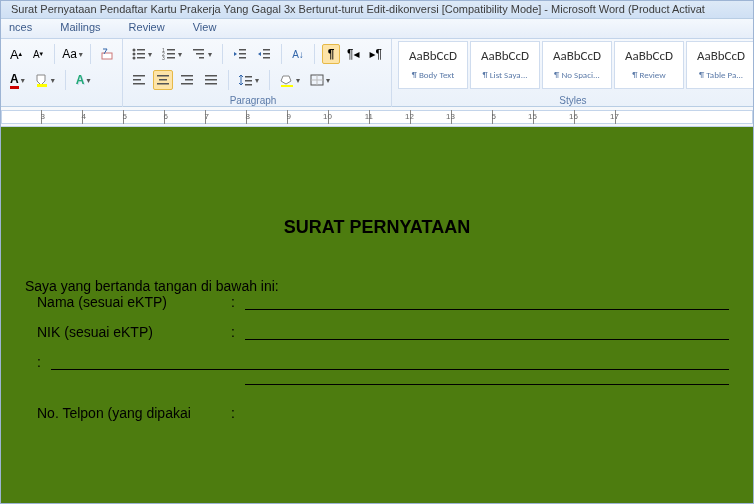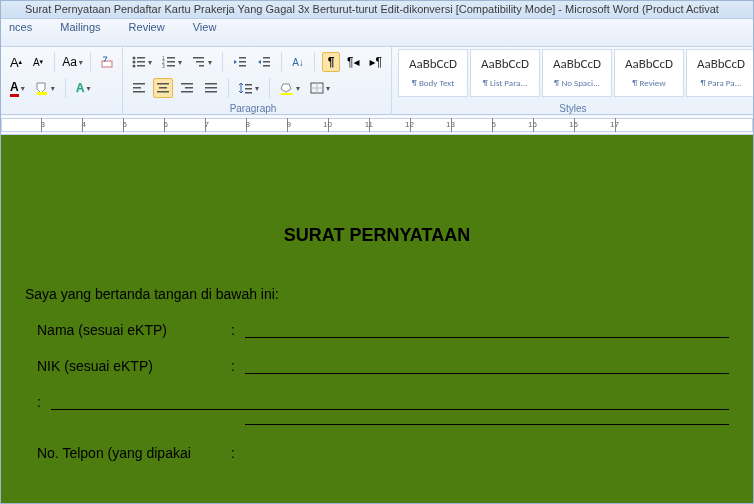--- a/index.html
+++ b/index.html
@@ -1,39 +1,39 @@
 <!DOCTYPE html>
 <html><head>
 <meta charset="utf-8">
 <style>
 * { margin: 0; padding: 0; box-sizing: border-box; }
 body { font-family: "Segoe UI", Tahoma, sans-serif; font-size: 12px; background: #fff; width: 754px; height: 504px; overflow: hidden; border: 1px solid #9db4d4; }
-.titlebar { background: linear-gradient(#dde9f7, #cfe0f4); height: 18px; padding: 2px 24px; font-size: 11px; color: #3b3b3b; white-space: nowrap; overflow: hidden; border-bottom: 1px solid #b8cde4; }
-.tabbar { background: linear-gradient(#f4f8fd, #e6eef9); height: 28px; padding: 2px 8px; font-size: 11px; color: #3b5a8a; border-bottom: 1px solid #c3d4ea; display: flex; gap: 28px; }
+.titlebar { background: linear-gradient(#dde9f7, #cfe0f4); height: 18px; padding: 2px 10px; font-size: 11px; color: #3b3b3b; white-space: nowrap; overflow: hidden; border-bottom: 1px solid #b8cde4; }
+.tabbar { background: linear-gradient(#f4f8fd, #e6eef9); height: 20px; padding: 2px 8px; font-size: 11px; color: #3b5a8a; border-bottom: 1px solid #c3d4ea; display: flex; gap: 28px; }
 .tabbar span { cursor: default; }
 .ribbon { background: linear-gradient(#f6f9fd, #eaf1fa); height: 68px; border-bottom: 1px solid #b8cde4; display: flex; position: relative; }
 .ribgroup { border-right: 1px solid #cfdcee; padding: 2px 6px 14px 6px; position: relative; height: 68px; }
 .ribgroup .lbl { position: absolute; bottom: 1px; left: 0; right: 8px; text-align: center; font-size: 10px; color: #5b7aa8; }
 .row { display: flex; align-items: center; gap: 4px; height: 26px; }
 .btn { display: inline-flex; align-items: center; justify-content: center; min-width: 18px; height: 20px; padding: 0 2px; border: 1px solid transparent; border-radius: 2px; cursor: default; font-size: 12px; }
 .btn.active { background: #fde4a8; border-color: #e6b948; }
 .dd::after { content: "▾"; font-size: 8px; margin-left: 2px; color: #555; }
 .sep { width: 1px; height: 20px; background: #cfdcee; margin: 0 3px; }
 .styles { display: flex; gap: 2px; }
 .stylebox { width: 70px; height: 48px; border: 1px solid #cfdcee; background: #fff; text-align: center; padding-top: 6px; font-size: 13px; font-family: Calibri, sans-serif; color: #333; cursor: default; }
 .stylebox .sn { display: block; font-size: 9px; color: #5b7aa8; margin-top: 6px; white-space: nowrap; overflow: hidden; }
 .ruler { height: 20px; background: #f6f8fb; border-bottom: 1px solid #c3d4ea; position: relative; font-size: 8px; color: #666; }
 .ruler-bg { position: absolute; left: 0; right: 0; top: 3px; height: 14px; background: #fff; border: 1px solid #c3d4ea; }
 .ticks { position: absolute; left: 0; right: 0; top: 3px; height: 14px; display: flex; }
 .tick { flex: none; width: 41px; border-right: 1px solid #888; position: relative; height: 14px; }
 .tick span { position: absolute; right: -4px; top: 2px; }
 .page { background: #4d7c0f; padding: 90px 24px 0 24px; font-family: Arial, sans-serif; color: #000; height: 376px; overflow: hidden; }
 .doc-title { text-align: center; font-weight: bold; font-size: 18px; margin-bottom: 40px; }
 .intro { font-size: 14px; }
-.frow { display: flex; font-size: 14px; margin-bottom: 14px; padding-left: 12px; margin-top: 20px; }
+.frow { display: flex; font-size: 14px; margin-bottom: 14px; padding-left: 12px; }
 .frow .fl { width: 194px; }
 .frow .fc { width: 14px; }
 .frow .fv { flex: 1; border-bottom: 1px solid #000; height: 16px; }
 .frow.no-line .fv { border: none; }
 .line-only { margin-left: 220px; border-bottom: 1px solid #000; height: 1px; margin-bottom: 20px; }
 svg { display: block; }
 </style>
 </head>
 <body>
 
@@ -198,24 +198,24 @@
             <line x1="7" y1="1" x2="7" y2="11" stroke="#bbb"></line>
           </svg>
         </div>
     </div>
     <div class="lbl">Paragraph</div>
   </div>
 
   <div class="ribgroup" style="flex:1">
     <div class="styles">
       <div class="stylebox"><span>AaBbCcD</span><span class="sn">¶ Body Text</span></div>
-      <div class="stylebox"><span>AaBbCcD</span><span class="sn">¶ List Para...</span></div>
+      <div class="stylebox"><span>AaBbCcD</span><span class="sn">¶ List Saya...</span></div>
       <div class="stylebox"><span>AaBbCcD</span><span class="sn">¶ No Spaci...</span></div>
       <div class="stylebox"><span>AaBbCcD</span><span class="sn">¶ Review</span></div>
-      <div class="stylebox"><span>AaBbCcD</span><span class="sn">¶ Para Pa...</span></div>
+      <div class="stylebox"><span>AaBbCcD</span><span class="sn">¶ Table Pa...</span></div>
     </div>
     <div class="lbl">Styles</div>
   </div>
 </div>
 
 <div class="ruler">
   <div class="ruler-bg"></div>
   <div class="ticks" id="ruler-ticks">
       <div class="tick">
         <span>3</span>

